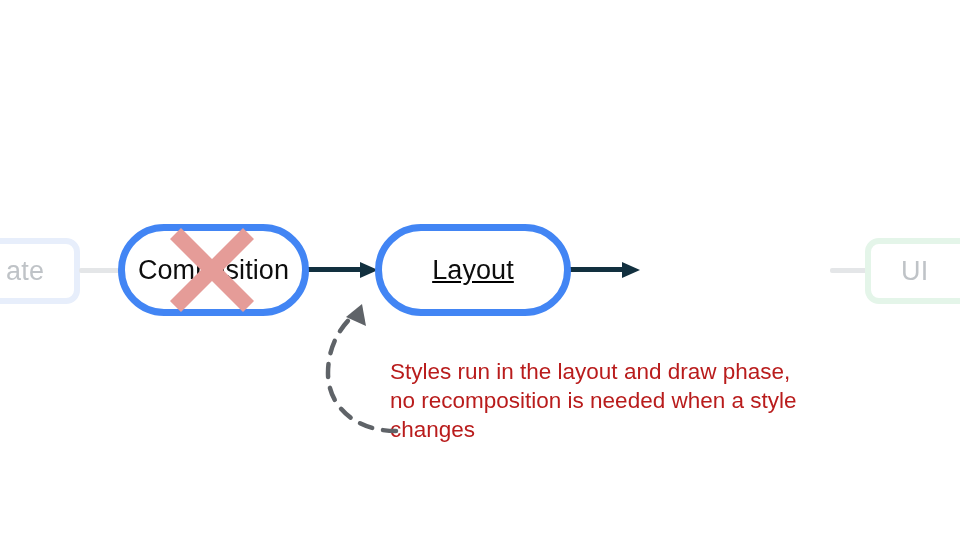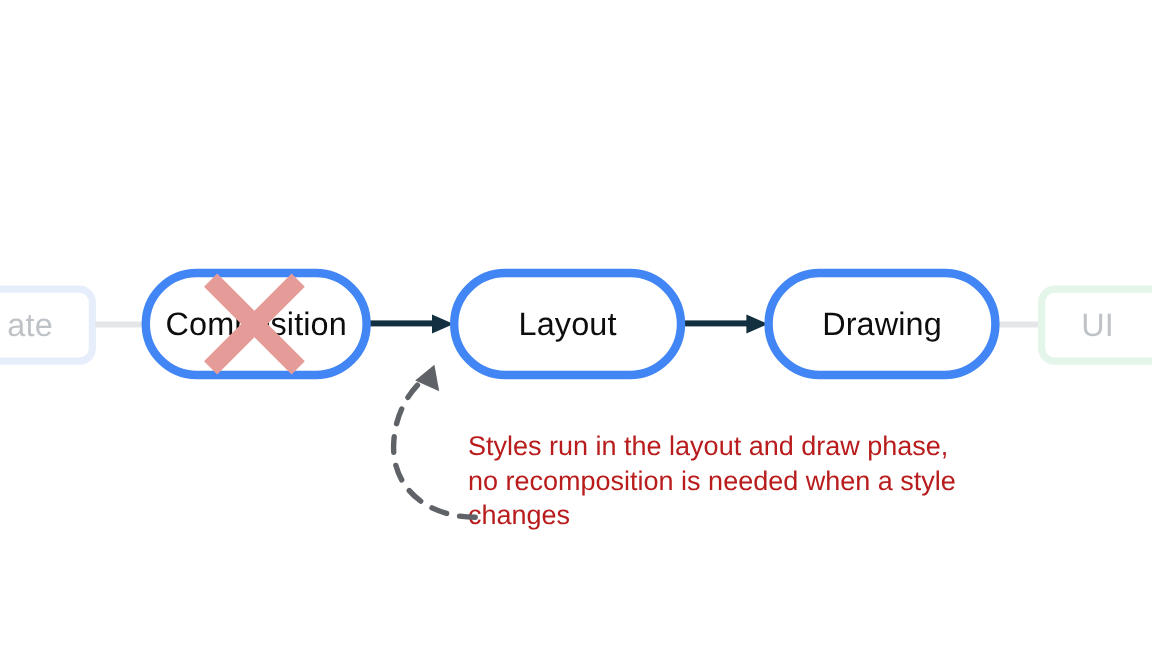--- a/index.html
+++ b/index.html
@@ -87,21 +87,21 @@
     z-index: 3;
   }
   .phase-node .phase-label {
     font-size: 27px;
     color: #0d0d0d;
     letter-spacing: 0.1px;
     white-space: nowrap;
   }
 
   #node-composition { left: 118px;  width: 191px; }
-  #node-layout      { left: 375px;  width: 196px; }
+  #node-layout      { left: 375px;  width: 196px; text-decoration: underline; }
   #node-drawing     { left: 637px;  width: 196px; }
 
   
   .flow-arrow {
     position: absolute;
     top: 262px;
     height: 16px;
     z-index: 2;
   }
   .flow-arrow .shaft {
@@ -186,23 +186,20 @@
 
   <div id="node-layout" class="phase-node">
     <span class="phase-label">Layout</span>
   </div>
 
   <div id="arrow-layout-draw" class="flow-arrow">
     <div class="shaft"></div>
     <div class="head"></div>
   </div>
 
-  <div id="node-drawing" class="phase-node">
-    <span class="phase-label">Drawing</span>
-  </div>
 
   <div id="connector-right" class="grey-connector"></div>
 
   <div id="ui-box" class="side-box">
     <span class="side-label">UI</span>
   </div>
 
   <div id="callout-arrow">
     <svg width="110" height="145" viewBox="0 0 110 145" xmlns="http://www.w3.org/2000/svg">
       <path d="M86 136 C 46 136, 18 112, 18 78 C 18 52, 30 30, 48 17" fill="none" stroke="#5f6368" stroke-width="4.5" stroke-linecap="round" stroke-dasharray="13 11"></path>

